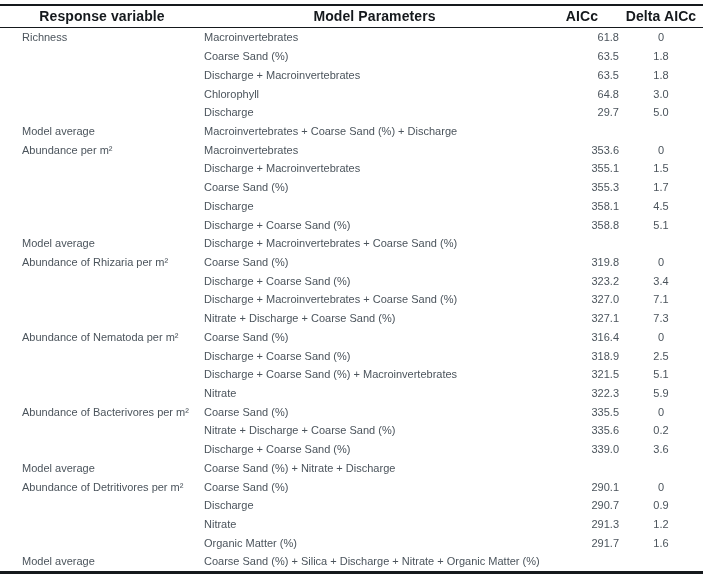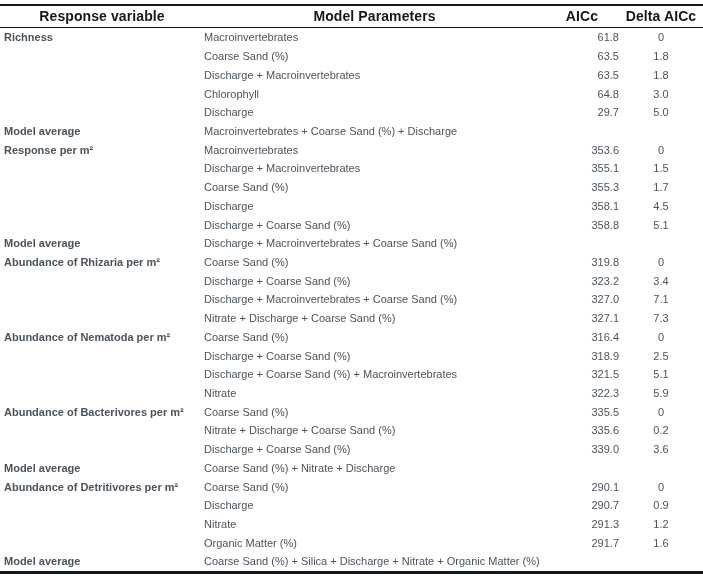--- a/index.html
+++ b/index.html
@@ -43,21 +43,21 @@
   }
   tbody td {
     font-size: 11px;
     color: #4b545c;
     padding: 0;
     height: 18.73px;
     vertical-align: middle;
     white-space: nowrap;
     overflow: hidden;
   }
-  td.col-response { text-align: left; padding-left: 4px; font-weight: bold; }
+  td.col-response { text-align: left; padding-left: 22px; }
   td.col-params   { text-align: left; }
   td.col-aicc     { text-align: right; }
   td.col-delta    { text-align: center; }
 </style>
 </head>
 <body>
 
 <div class="table-wrap">
   <table class="model-table">
     <colgroup>
@@ -105,21 +105,21 @@
           <td class="col-aicc">29.7</td>
           <td class="col-delta">5.0</td>
         </tr>
         <tr>
           <td class="col-response">Model average</td>
           <td class="col-params">Macroinvertebrates + Coarse Sand (%) + Discharge</td>
           <td class="col-aicc"></td>
           <td class="col-delta"></td>
         </tr>
         <tr>
-          <td class="col-response">Response per m²</td>
+          <td class="col-response">Abundance per m²</td>
           <td class="col-params">Macroinvertebrates</td>
           <td class="col-aicc">353.6</td>
           <td class="col-delta">0</td>
         </tr>
         <tr>
           <td class="col-response"></td>
           <td class="col-params">Discharge + Macroinvertebrates</td>
           <td class="col-aicc">355.1</td>
           <td class="col-delta">1.5</td>
         </tr>

